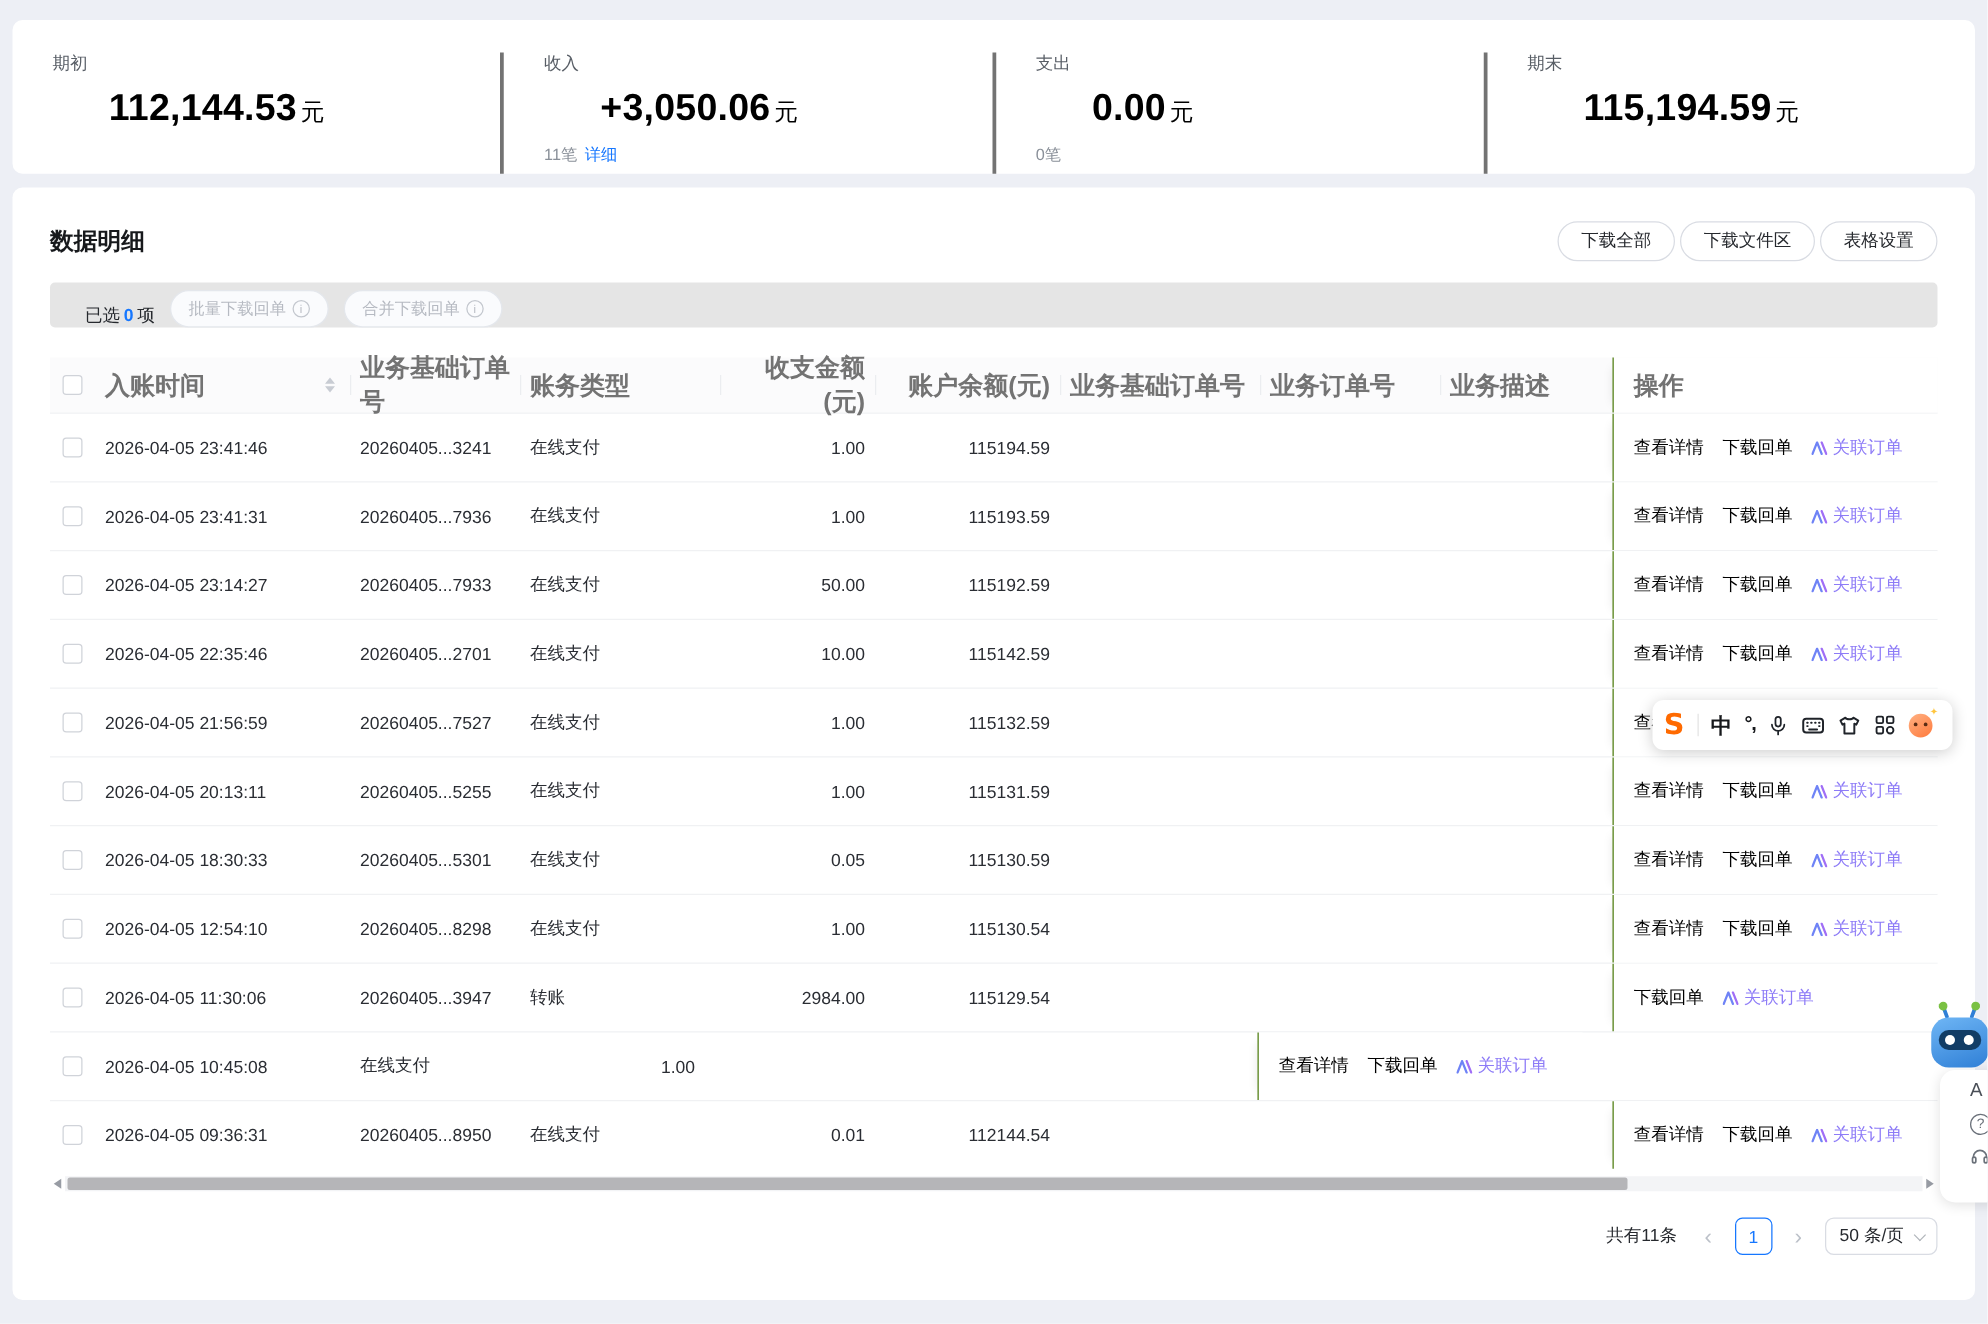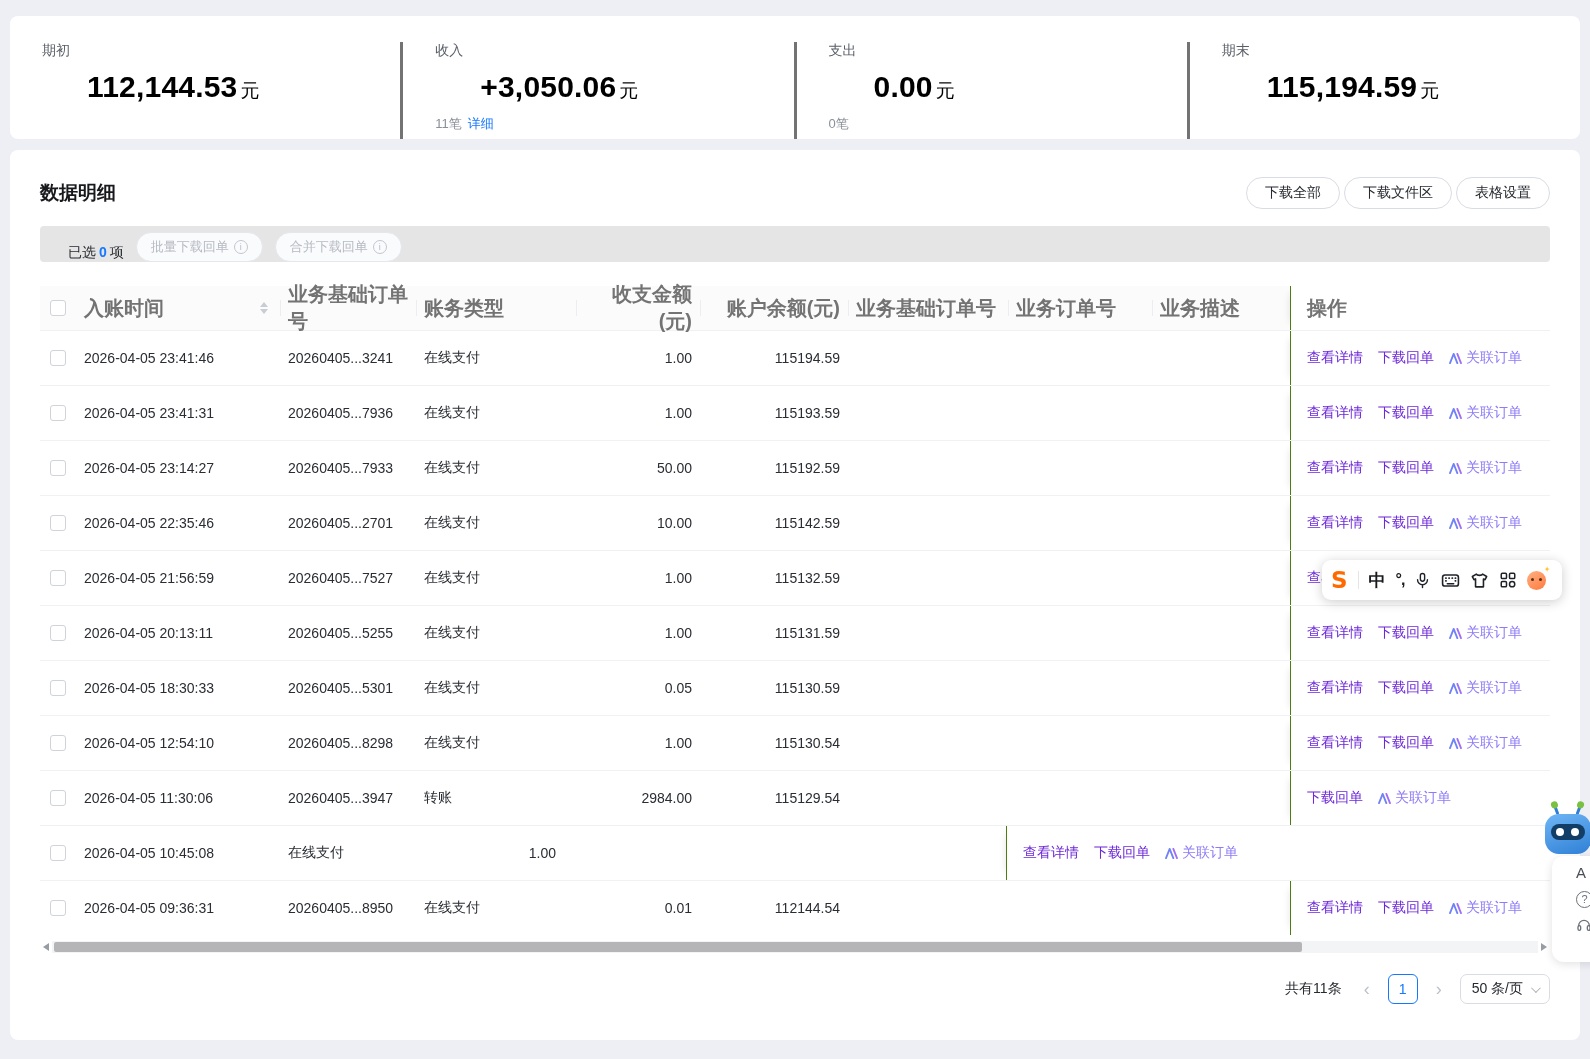--- a/index.html
+++ b/index.html
@@ -49,21 +49,21 @@
   .c5{width:148px; justify-content:flex-end; text-align:right;}
   .c6{width:160px;} .c7{width:144px;} .c8{width:138px;}
   .c9{width:260px; padding-left:16px; border-left:1px solid #4d7c0f; box-shadow:-8px 0 8px -8px rgba(0,0,0,0.10); background:#fff;}
   .thead .c9 { background:#fff; }
   .cb { width:16px; height:16px; border:1px solid #d0d3d9; border-radius:3px; background:#fff; display:inline-block; cursor:pointer; }
   .sort { margin-left:auto; margin-right:4px; display:flex; flex-direction:column; gap:2px; cursor:pointer; }
   .sort i { width:0; height:0; border-left:4px solid transparent; border-right:4px solid transparent; display:block; }
   .sort .up { border-bottom:5px solid #c8ccd3; }
   .sort .dn { border-top:5px solid #c8ccd3; }
   .actions { gap:15px; }
-  .lnk { color:#6d28d9; font-size:14px; text-decoration:none; cursor:pointer; white-space:nowrap; display:inline-flex; align-items:center; gap:4px; }
+  .lnk { color:#000000; font-size:14px; text-decoration:none; cursor:pointer; white-space:nowrap; display:inline-flex; align-items:center; gap:4px; }
   .lnk.related { color:#8d7bf7; }
 
   
   .hscroll { margin-top:6px; height:12px; display:flex; align-items:center; }
   .hs-arrow { width:12px; height:12px; display:flex; align-items:center; justify-content:center; cursor:pointer; }
   .tri-l { width:0;height:0;border-top:4px solid transparent;border-bottom:4px solid transparent;border-right:6px solid #989ca4; }
   .tri-r { width:0;height:0;border-top:4px solid transparent;border-bottom:4px solid transparent;border-left:6px solid #989ca4; }
   .hs-track { flex:1; height:12px; background:#f3f4f6; position:relative; }
   .hs-thumb { position:absolute; left:2px; top:1px; height:10px; width:1248px; background:#b5b5b8; border-radius:2px; cursor:grab; }
 

